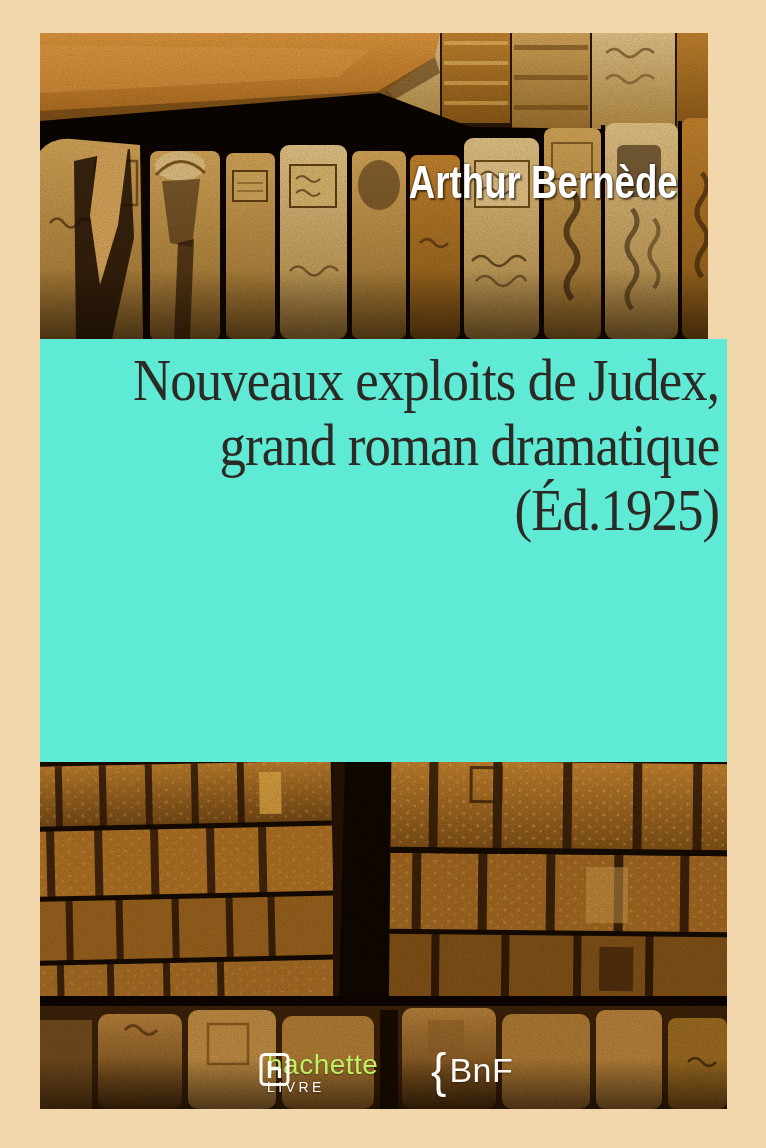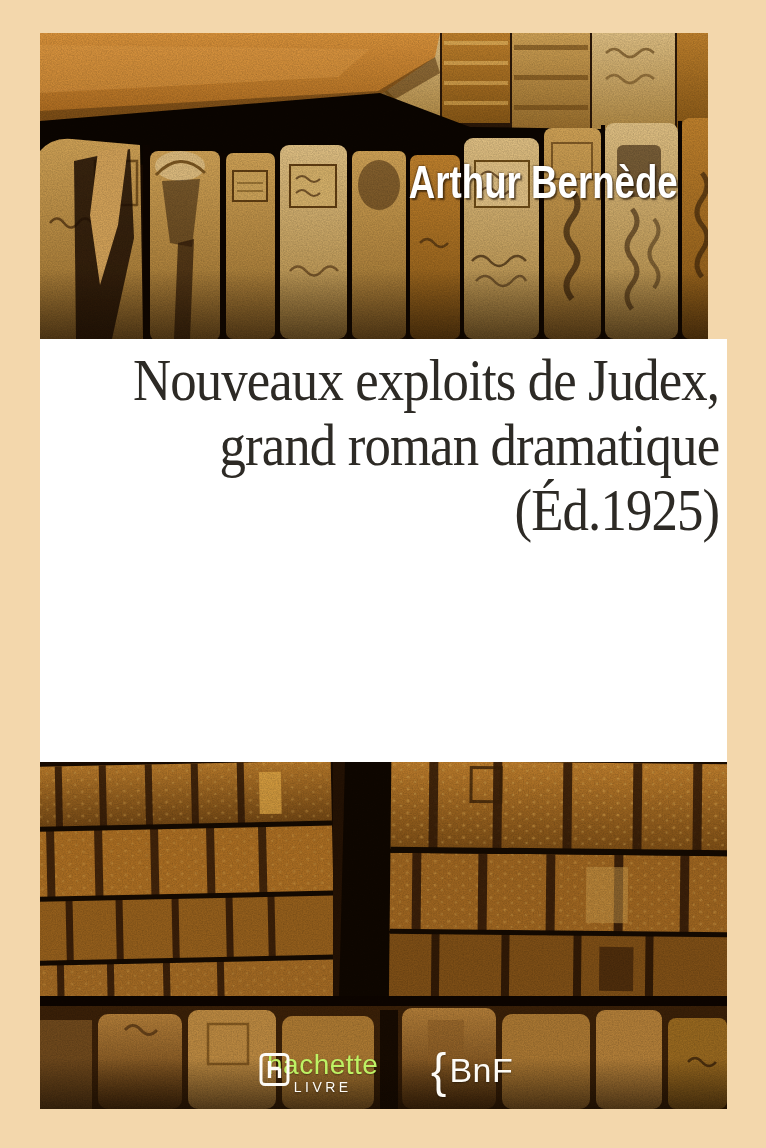--- a/index.html
+++ b/index.html
@@ -9,21 +9,21 @@
     font-family:"Liberation Sans", sans-serif;
   }
   .content{
     position:absolute;left:40px;top:33px;width:687px;height:1076px;
     display:flex;flex-direction:column;
   }
   .photo-top{position:relative;width:668px;height:306px;overflow:hidden;background:#a21caf;}
   .photo-bottom{position:relative;width:687px;height:347px;overflow:hidden;background:#1a0c02;}
   .photo-top svg,.photo-bottom svg{position:absolute;left:0;top:0;display:block;}
   .band{
-    position:relative;width:687px;height:423px;background:#ffffff;
+    position:relative;width:687px;height:423px;background:#5eead4;
   }
   .author{
     position:absolute;top:125px;right:30px;
     font-weight:bold;font-size:47px;line-height:47px;
     color:#ffffff;white-space:nowrap;
     transform:scaleX(0.78);transform-origin:100% 50%;
     text-shadow:2px 2px 2px rgba(25,12,2,0.65), -1px -1px 2px rgba(25,12,2,0.35);
     letter-spacing:0px;
   }
   .title-block{
@@ -40,21 +40,20 @@
     display:flex;align-items:flex-start;color:#fff;
   }
   .hachette .hl-text{margin-left:8px;line-height:1;}
   .hachette .hl-brand{
     font-size:28px;letter-spacing:0.5px;color:#bef264;
     text-shadow:0 1px 2px rgba(0,0,0,0.4);
   }
   .hachette .hl-sub{
     font-size:14px;letter-spacing:3.5px;color:#fdfbf6;margin-top:1px;
     text-shadow:0 1px 2px rgba(0,0,0,0.4);
-    text-align:center;
   }
   .bnf{
     position:absolute;left:391px;top:285px;
     display:flex;align-items:center;color:#fdfbf6;
     text-shadow:0 1px 2px rgba(0,0,0,0.4);
   }
   .bnf .bnf-brace{font-size:46px;font-weight:normal;line-height:1;transform:scaleY(1.05);}
   .bnf .bnf-name{font-size:34px;font-weight:normal;line-height:1;margin-left:3px;letter-spacing:0.5px;}
 </style>
 </head>

